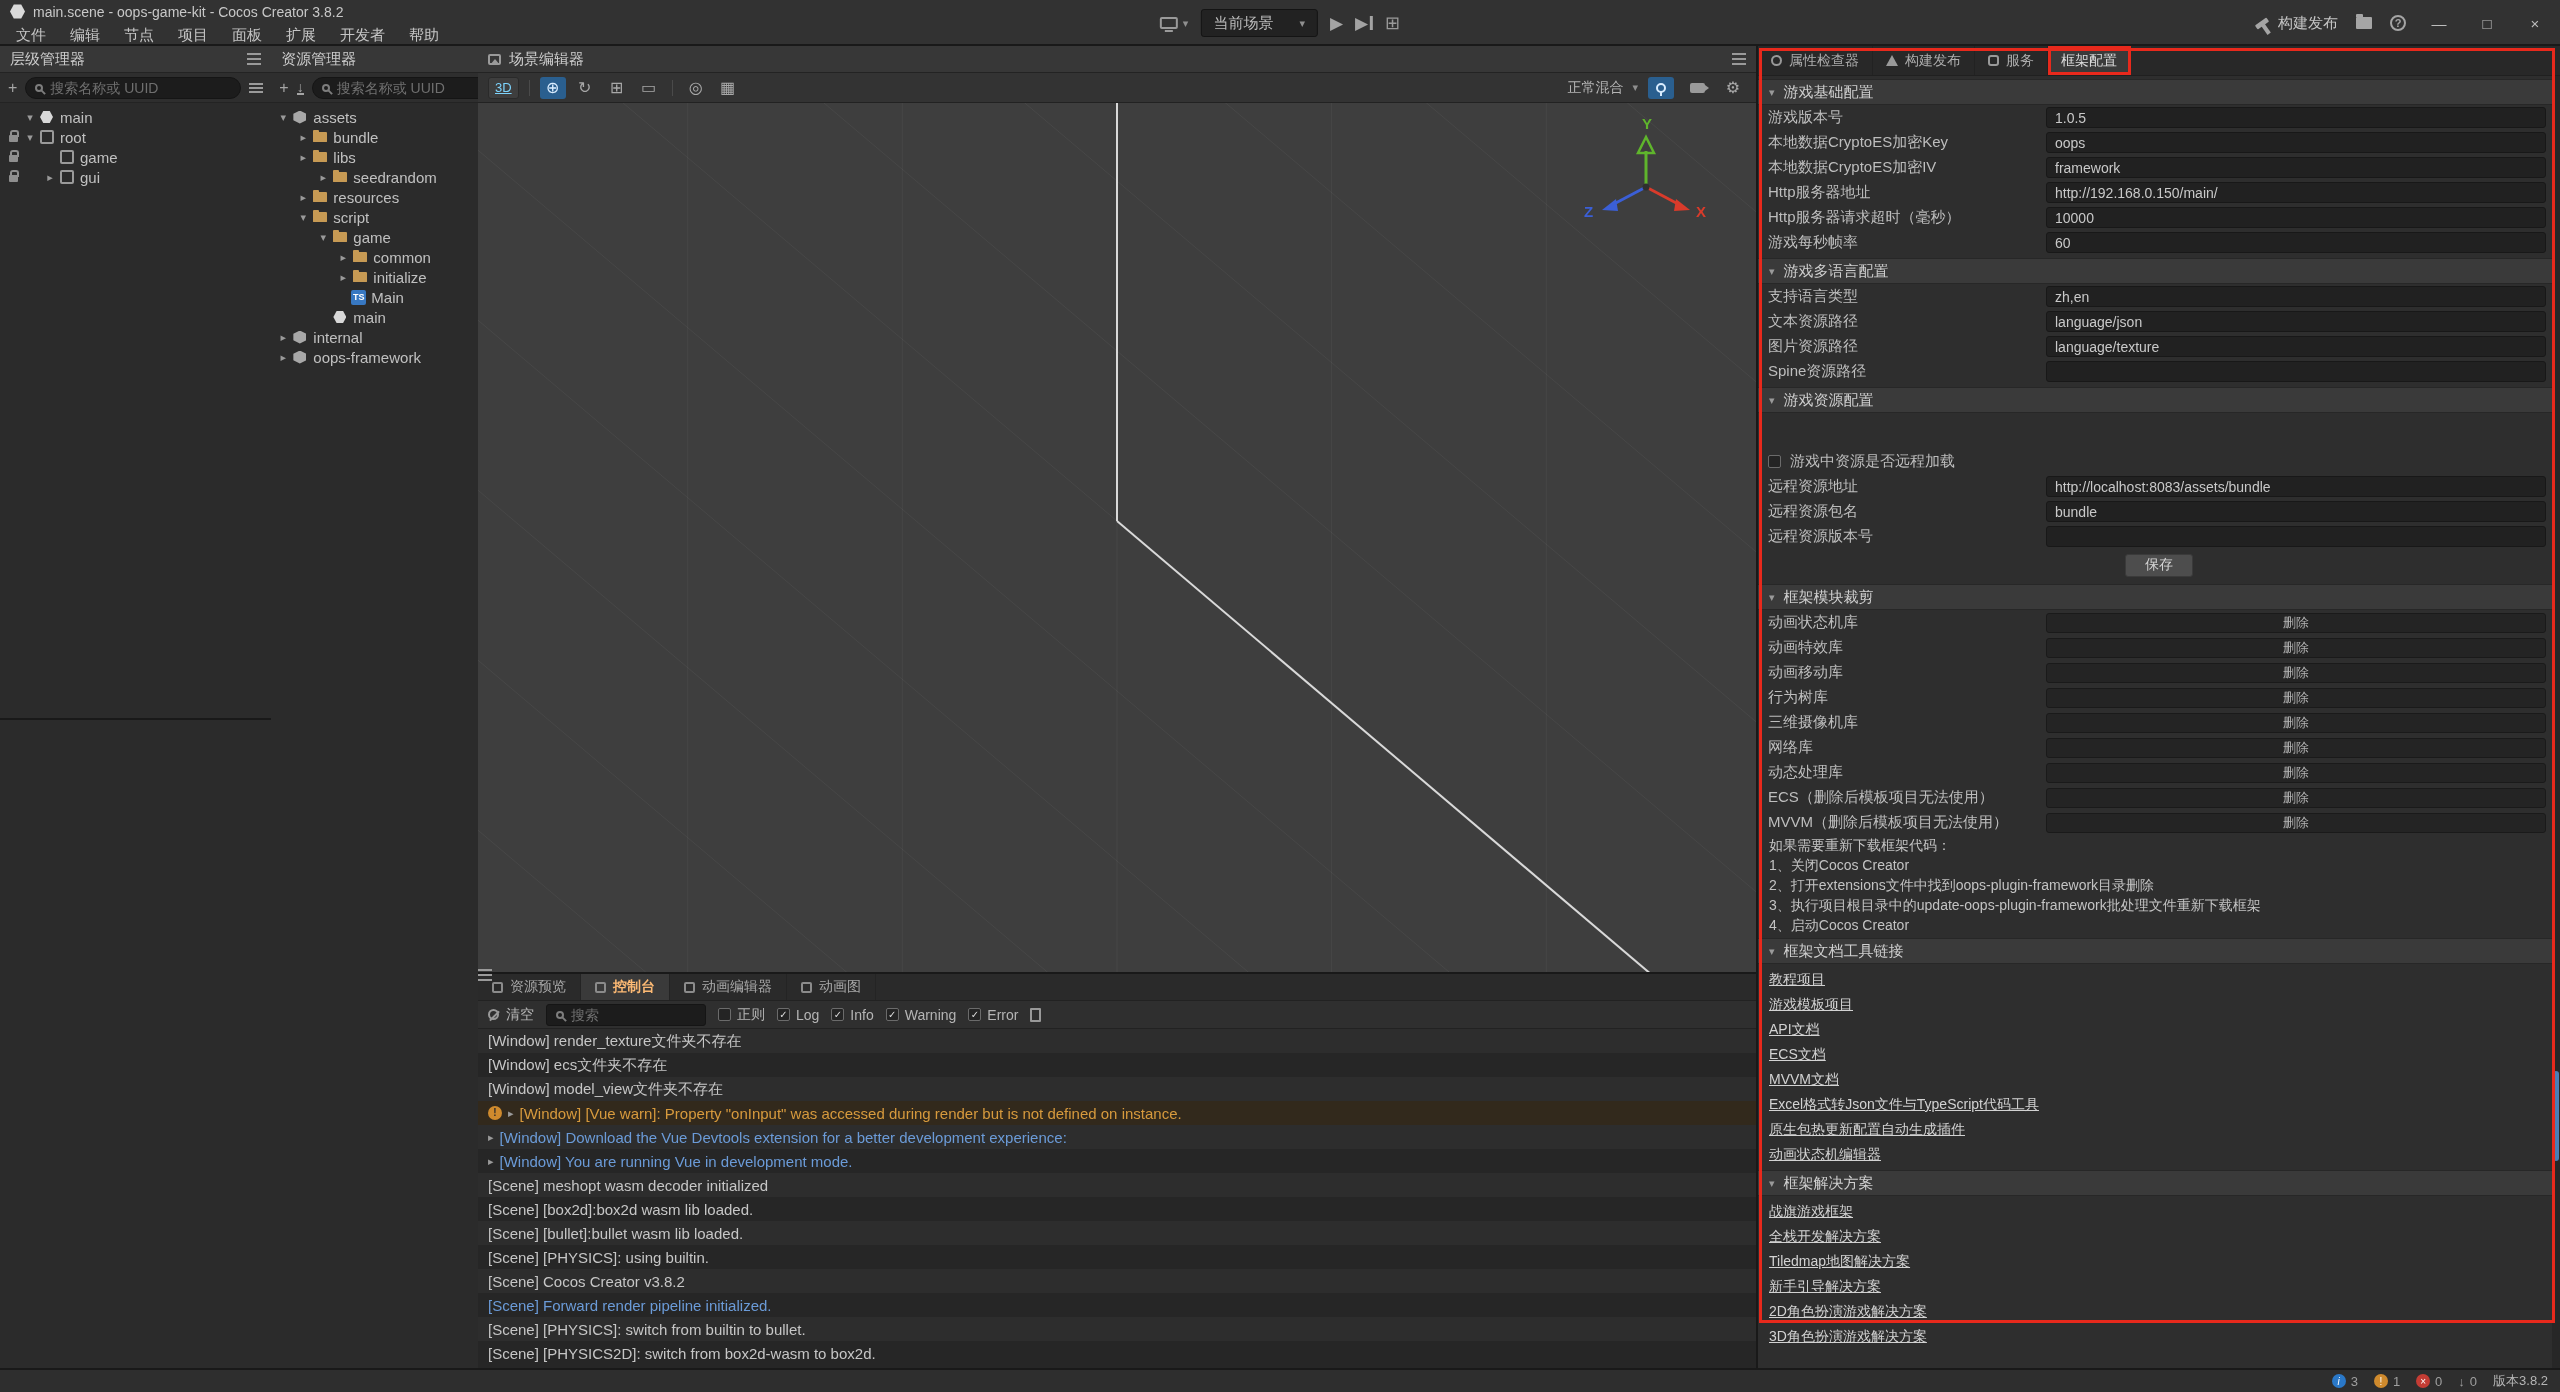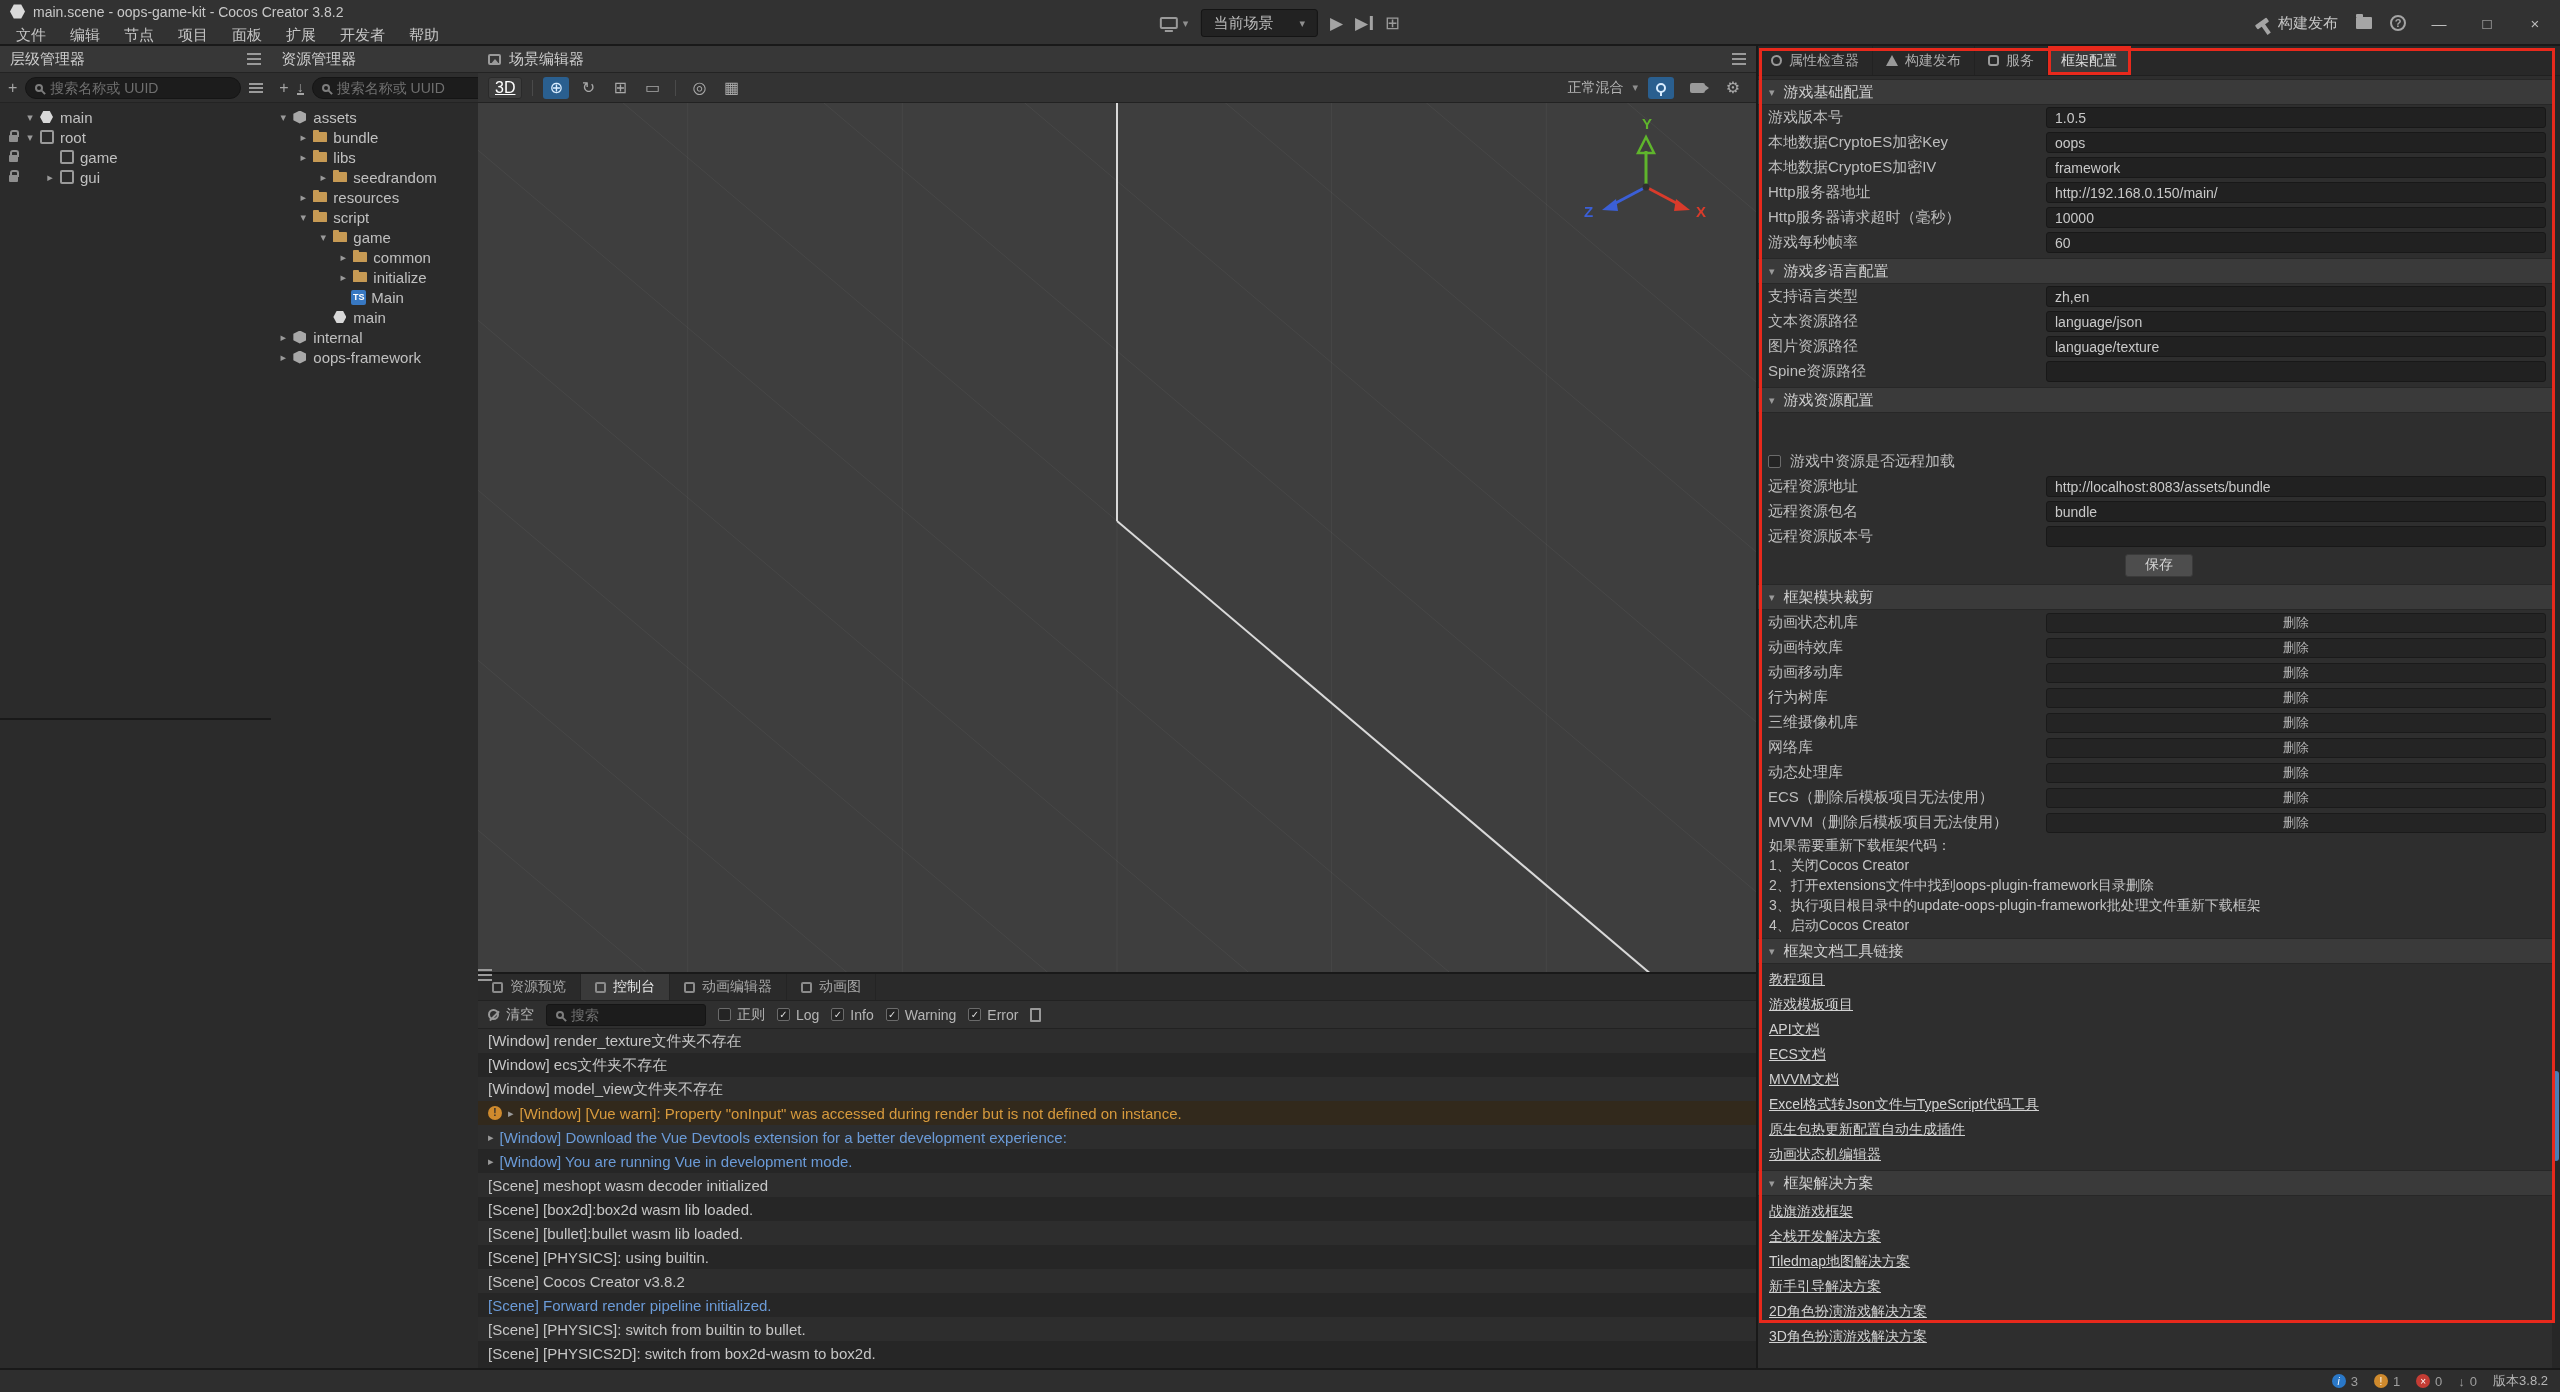--- a/index.html
+++ b/index.html
@@ -71,39 +71,39 @@
 .nicon.folder::before{content:"";position:absolute;top:1px;left:2px;width:6px;height:3px;background:#c79a54;border-radius:1px 1px 0 0;}
 .nicon.db::after{content:"";width:13px;height:13px;background:#a8a8a8;clip-path:polygon(50% 0,100% 25%,100% 75%,50% 100%,0 75%,0 25%);}
 .nicon.ts{background:#3878c2;border-radius:2px;width:15px;height:15px;color:#fff;font-size:9px;font-weight:bold;}
 .nicon.ts::after{content:"TS";}
 .nlabel{white-space:nowrap;overflow:hidden;text-overflow:ellipsis;}
 
 
 .i-photo{width:13px;height:11px;border:2px solid #9a9a9a;border-radius:2px;position:relative;overflow:hidden;flex:none;}
 .i-photo::after{content:"";position:absolute;left:0;bottom:-2px;width:0;height:0;border-left:5px solid transparent;border-right:5px solid transparent;border-bottom:6px solid #9a9a9a;}
 #sceneBar{height:30px;flex:none;background:#333;display:flex;align-items:center;padding:0 10px;gap:6px;border-bottom:1px solid #222;}
-.sbtn{height:22px;min-width:26px;padding:0 6px;background:#3e3e3e;border:1px solid #2a2a2a;border-radius:3px;color:#ffffff;font-size:16px;display:flex;align-items:center;justify-content:center;text-decoration:underline;}
+.sbtn{height:22px;min-width:26px;padding:0 6px;background:#3e3e3e;border:1px solid #2a2a2a;border-radius:3px;color:#7dd3fc;font-size:13px;display:flex;align-items:center;justify-content:center;text-decoration:underline;}
 .gbtn{width:26px;height:22px;border-radius:3px;display:flex;align-items:center;justify-content:center;color:#a8a8a8;font-size:16px;}
 .gbtn.active{background:#2a5f8f;color:#d8ecff;}
 .sep{width:1px;height:16px;background:#4a4a4a;margin:0 4px;}
 .blendwrap{margin-left:auto;display:flex;align-items:center;gap:10px;}
 .blend{display:flex;align-items:center;gap:9px;color:#b5b5b5;font-size:14px;}
 .i-bulb{width:10px;height:10px;border-radius:50%;border:2px solid #d8ecff;position:relative;}
 .i-bulb::after{content:"";position:absolute;left:2px;bottom:-5px;width:2px;height:4px;background:#d8ecff;}
 .gbtn.litebtn{background:#2a5f8f;}
 .i-cam{width:15px;height:10px;background:#9a9a9a;border-radius:2px;position:relative;}
 .i-cam::after{content:"";position:absolute;right:-4px;top:2px;width:0;height:0;border-top:3px solid transparent;border-bottom:3px solid transparent;border-left:4px solid #9a9a9a;}
 #viewport{flex:1;position:relative;overflow:hidden;background:#3e3e3e;}
 #gridsvg,#axsvg{position:absolute;inset:0;width:100%;height:100%;}
 #gizmo{position:absolute;right:40px;top:10px;}
 
 
 .ctabs{height:27px;flex:none;background:#2a2a2a;display:flex;align-items:stretch;border-bottom:1px solid #222;}
 .ctab{display:flex;align-items:center;gap:7px;padding:0 14px;font-size:14px;color:#a8a8a8;border-right:1px solid #242424;}
-.ctab.active{background:#3a3a3a;color:#e5e5e5;}
+.ctab.active{background:#3a3a3a;color:#fdba74;font-weight:bold;}
 .ctab-glyph{width:11px;height:11px;border:2px solid #8b8b8b;border-radius:2px;flex:none;}
 .cbar{height:28px;flex:none;display:flex;align-items:center;gap:12px;padding:0 10px;background:#2f2f2f;border-bottom:1px solid #222;}
 .clearbtn{display:flex;align-items:center;gap:7px;font-size:14px;color:#b5b5b5;}
 .i-ban{width:11px;height:11px;border:2px solid #999;border-radius:50%;position:relative;flex:none;}
 .i-ban::after{content:"";position:absolute;left:-2px;top:4px;width:13px;height:2px;background:#999;transform:rotate(-45deg);}
 .cbar .searchbox{flex:none;width:160px;border-radius:3px;}
 .chk{display:flex;align-items:center;gap:6px;font-size:14px;color:#b5b5b5;}
 .box{width:13px;height:13px;border:1px solid #6b6b6b;background:#242424;border-radius:2px;display:flex;align-items:center;justify-content:center;font-size:10px;color:#ddd;flex:none;}
 .box.checked::after{content:"✓";}
 .i-doc{width:11px;height:14px;border:2px solid #999;border-radius:1px;}

